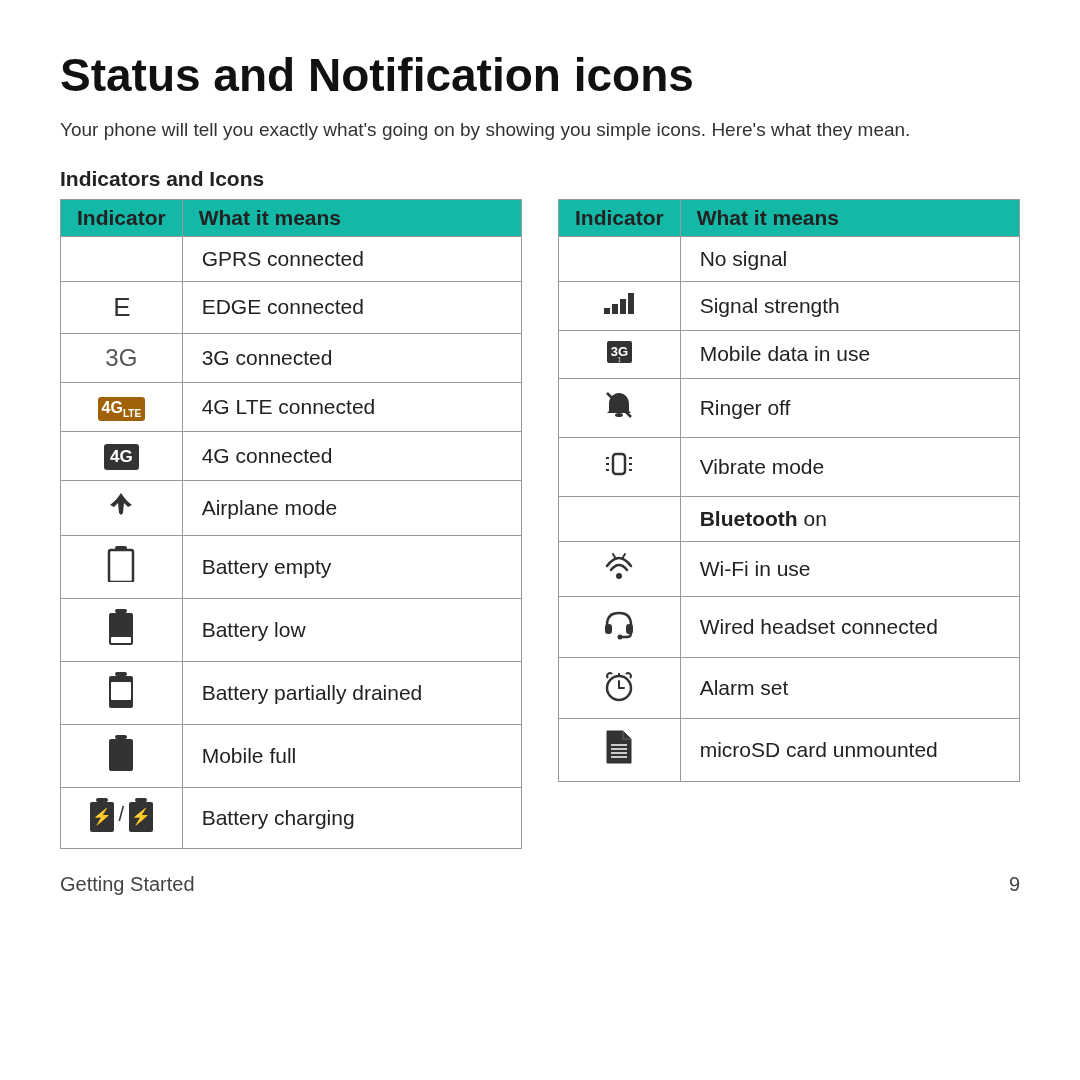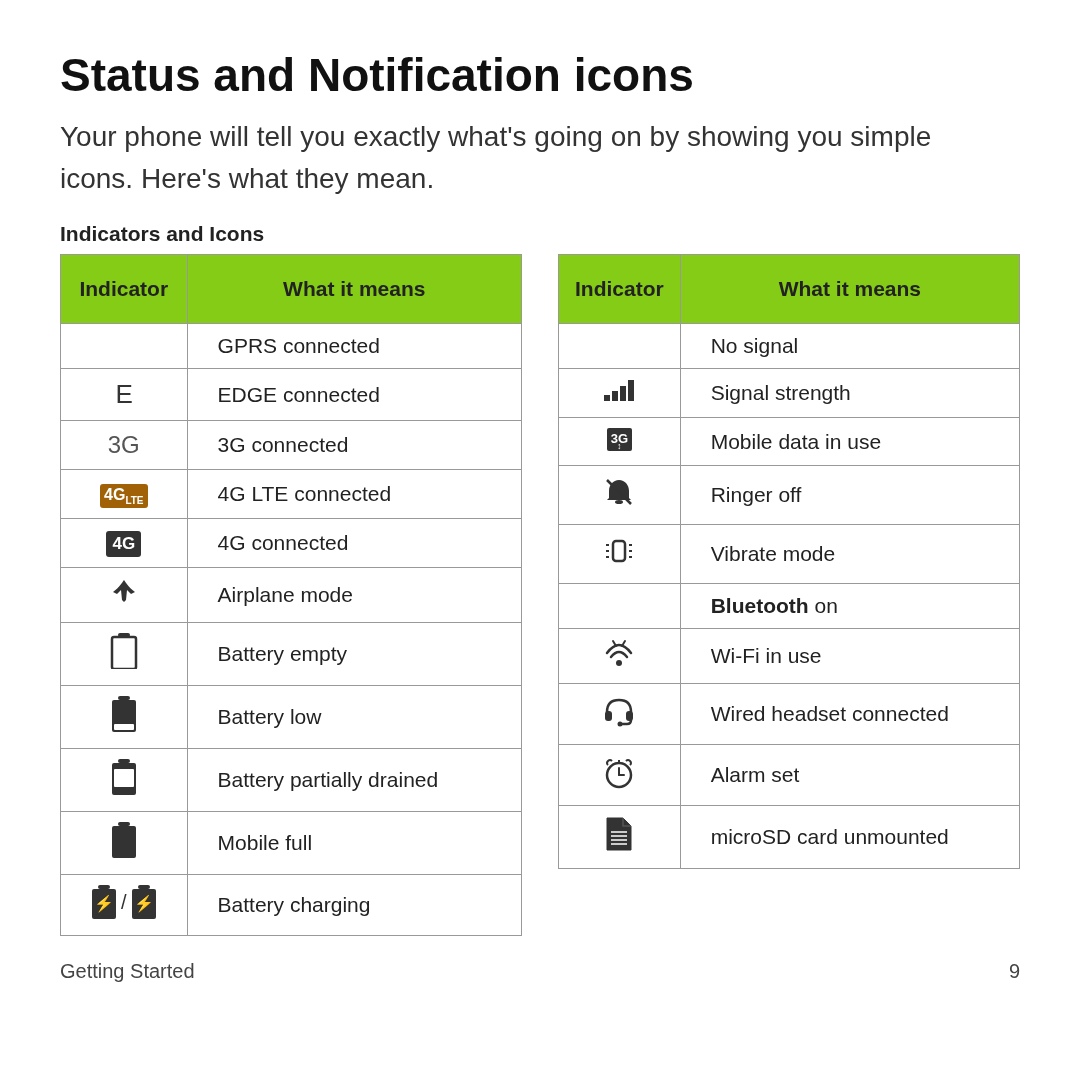--- a/index.html
+++ b/index.html
@@ -12,21 +12,21 @@
       color: #222;
       font-size: 22px;
     }
     h1 {
       font-size: 46px;
       font-weight: 600;
       margin-bottom: 14px;
       color: #111;
     }
     .subtitle {
-      font-size: 28px;
+      font-size: 19px;
       color: #333;
       margin-bottom: 22px;
       line-height: 1.5;
       max-width: 900px;
     }
     .section-label {
       font-size: 21px;
       font-weight: 700;
       margin-bottom: 8px;
     }
@@ -34,30 +34,30 @@
       display: flex;
       gap: 36px;
       align-items: flex-start;
     }
     table {
       border-collapse: collapse;
       flex: 1;
       font-size: 21px;
     }
     table th {
-      background: #84cc16;
-      font-weight: 700;
-      padding: 22px 16px;
+      background: #14b8a6;
+      font-weight: 700;
+      padding: 6px 16px;
       border: 1.5px solid #999;
-      text-align: center;
+      text-align: left;
       font-size: 21px;
     }
     table td {
       border: 1.5px solid #999;
-      padding: 10px 30px;
+      padding: 10px 19px;
       vertical-align: middle;
     }
     .indicator-cell {
       width: 90px;
       text-align: center;
       font-size: 22px;
     }
     .meaning-cell {
       min-width: 200px;
     }

